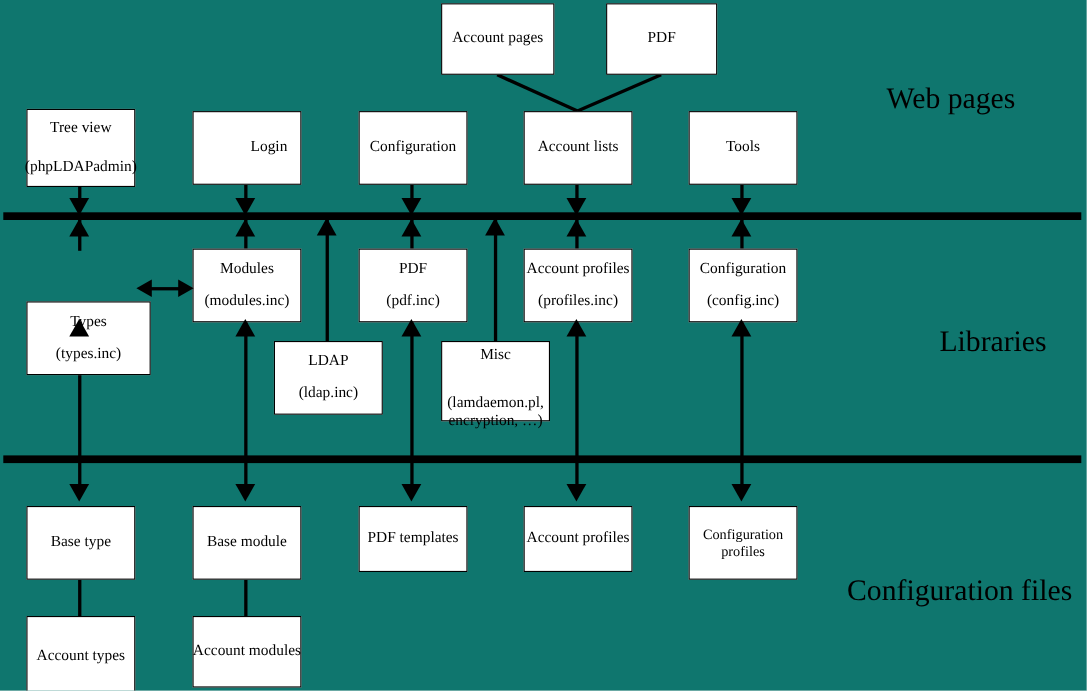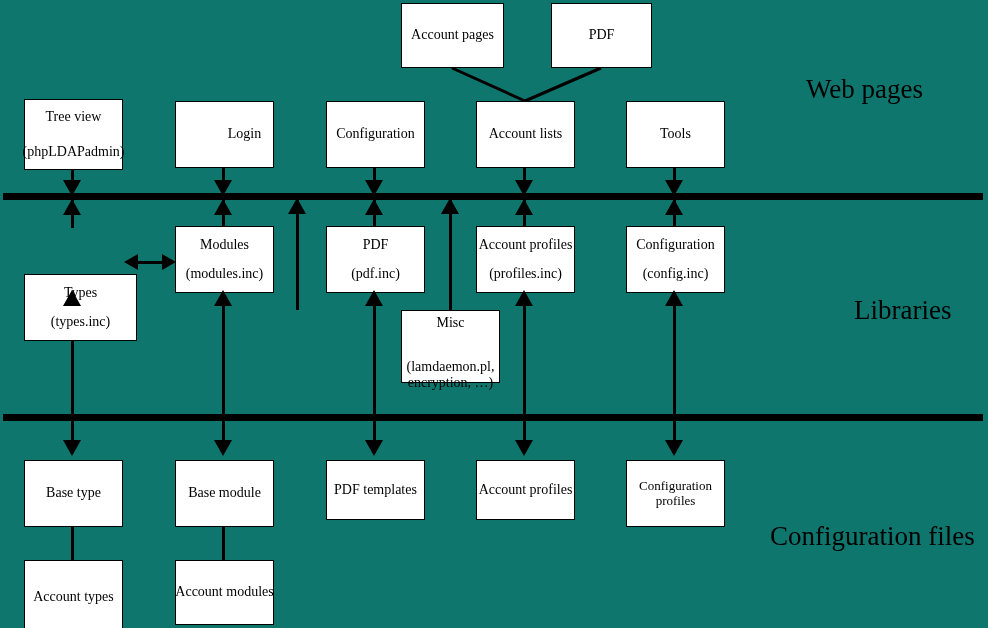--- a/index.html
+++ b/index.html
@@ -217,20 +217,24 @@
   <div class="box two tight overflow" style="left:476px; top:226px; width:99px; height:67px;">
     <span class="line1">Account profiles</span>
     <span class="line2">(profiles.inc)</span>
   </div>
 
   <div class="box two tight" style="left:626px; top:226px; width:99px; height:67px;">
     <span class="line1">Configuration</span>
     <span class="line2">(config.inc)</span>
   </div>
 
+  <div class="box two tight" style="left:249px; top:310px; width:99px; height:67px;">
+    <span class="line1">LDAP</span>
+    <span class="line2">(ldap.inc)</span>
+  </div>
 
   <div class="box overflow" style="left:401px; top:310px; width:99px; height:73px; justify-content:flex-start; padding-top:4px;">
     <span class="line1" style="margin-bottom:28px;">Misc</span>
     <span class="line2">(lamdaemon.pl,</span>
     <span class="line2">encryption, …)</span>
   </div>
 
   <div class="zone-label" style="left:854px; top:295px;text-align:center;">Libraries</div>
 
   <div class="bar" style="left:3px; top:414px; width:980px;"></div>

